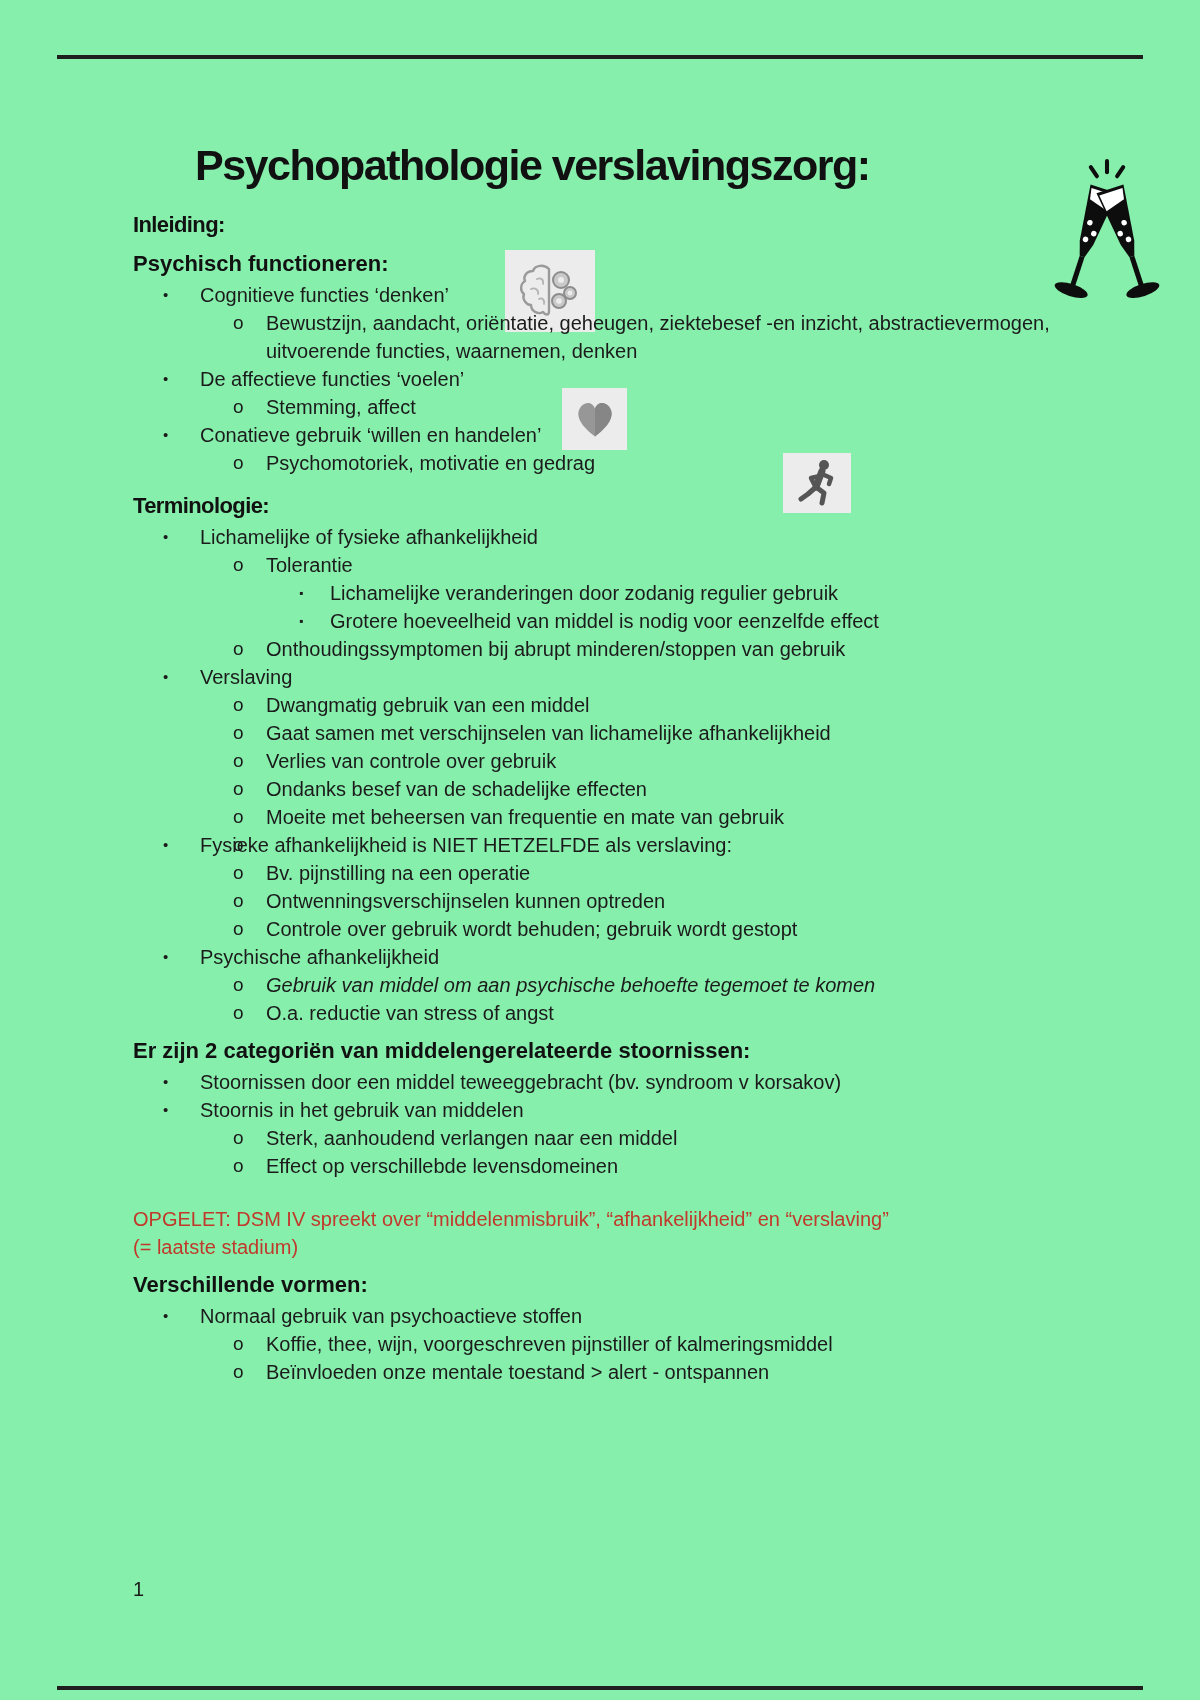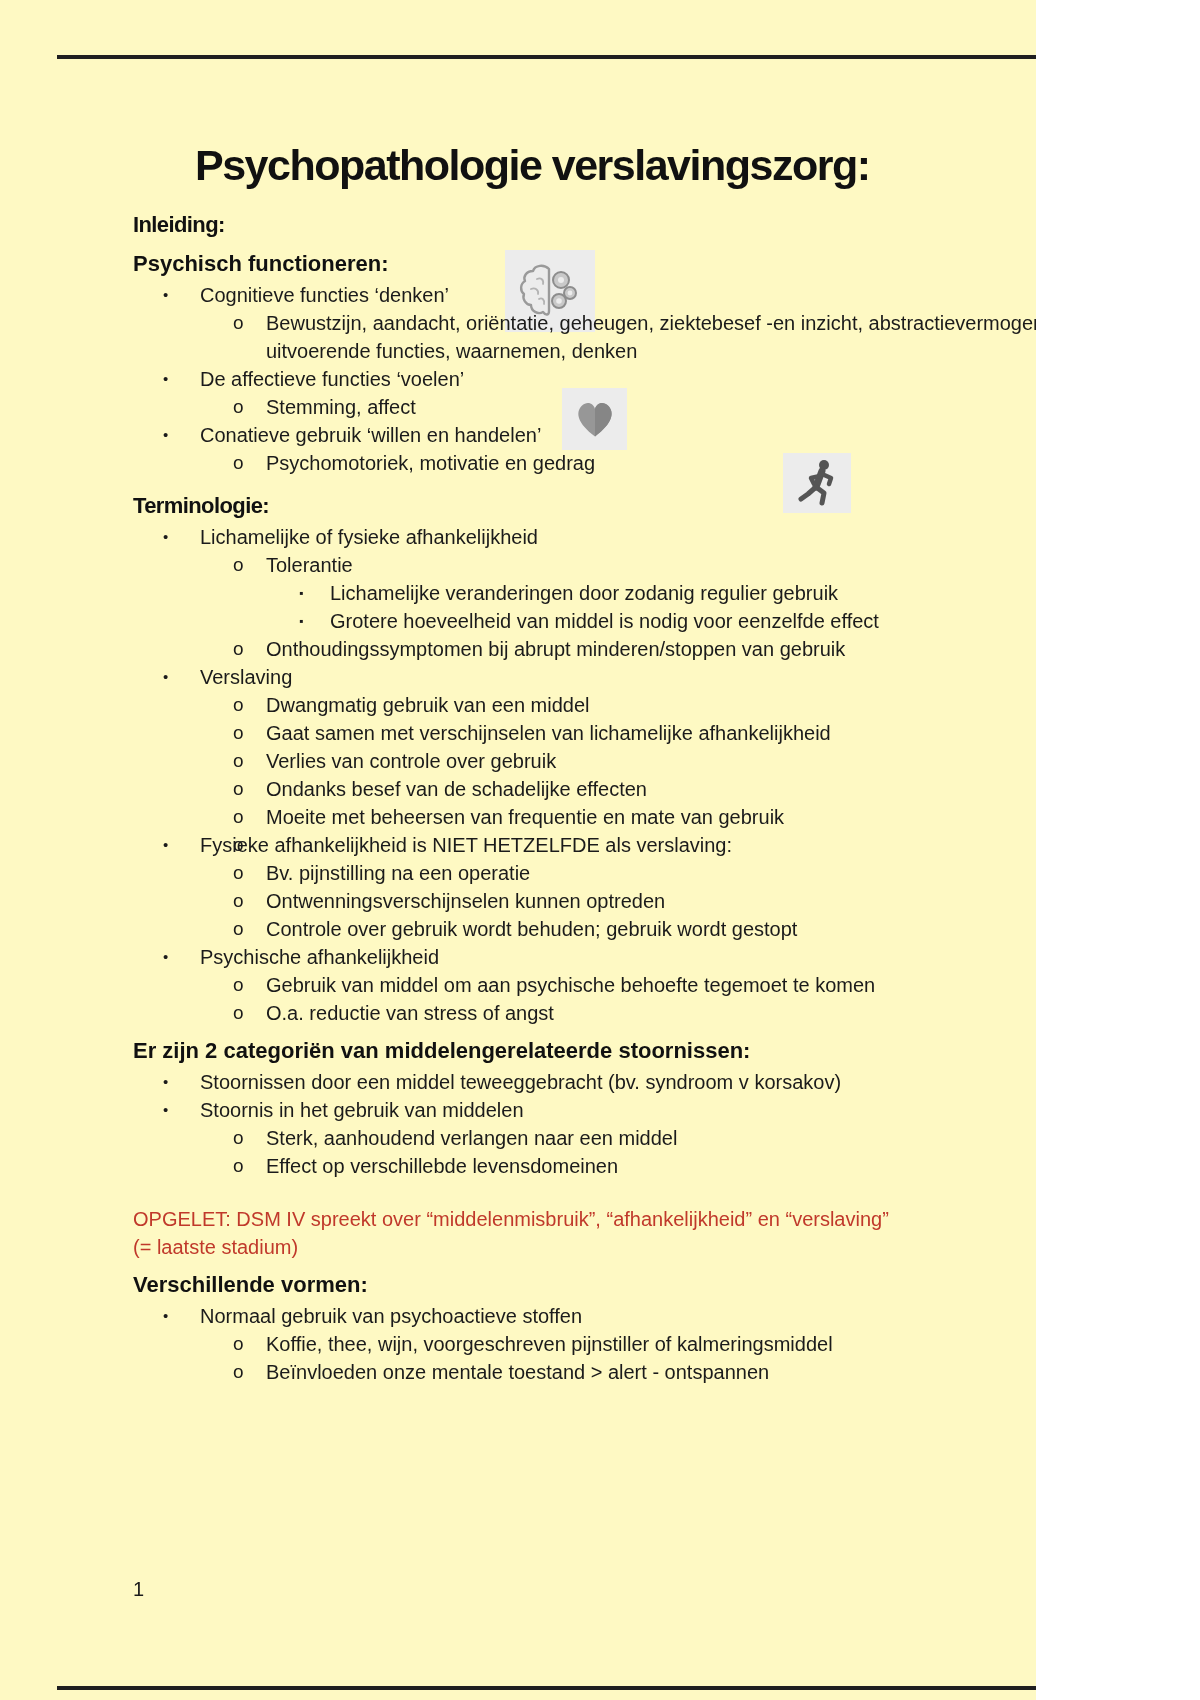--- a/index.html
+++ b/index.html
@@ -1,17 +1,17 @@
 <!DOCTYPE html>
 <html><head>
 <meta charset="utf-8">
 <style>
   html,body { margin:0; padding:0; background:#ffffff; }
   .page {
-    position:relative; width:1036px; height:1700px; background:#fef9c3; overflow:hidden;
+    position:relative; width:1200px; height:1700px; background:#86efac; overflow:hidden;
     font-family:"Liberation Sans", sans-serif; color:#1b1b1b;
   }
   .rule { position:absolute; left:57px; width:1086px; height:4px; background:#1f1f1f; }
   .rule.top { top:55px; }
   .rule.bottom { top:1686px; }
 
   .content { position:absolute; left:133px; top:138px; width:944px; }
 
   .doc-title {
     font-size:43px; font-weight:bold; letter-spacing:-1.5px;
@@ -23,21 +23,21 @@
 
   .list { font-size:20px; line-height:28px; }
   .li { position:relative; }
   .li .marker { position:absolute; top:0; color:#1b1b1b; }
   .l1 { padding-left:67px; }
   .l1 .marker { left:30px; font-size:15px; }
   .l2 { padding-left:133px; }
   .l2 .marker { left:100px; font-size:19px; }
   .l3 { padding-left:197px; }
   .l3 .marker { left:166px; font-size:12px; }
-  .narrow .li-text { display:inline-block; max-width:620px; vertical-align:top; }
+  .narrow .li-text { display:inline-block; max-width:620px; vertical-align:top;font-style:italic; }
 
   .alert-para {
     color:#c0392b; font-size:20px; line-height:28px; max-width:760px; margin:25px 0 0 0;
   }
 
   .page-number { position:absolute; left:133px; top:1578px; font-size:20px; color:#1b1b1b; }
 
   .icon-box { position:absolute; display:flex; align-items:center; justify-content:center; }
   .icon-box.gray-bg { background:#ececec; }
   .cheers-box { left:1048px; top:158px; width:118px; height:152px; }

